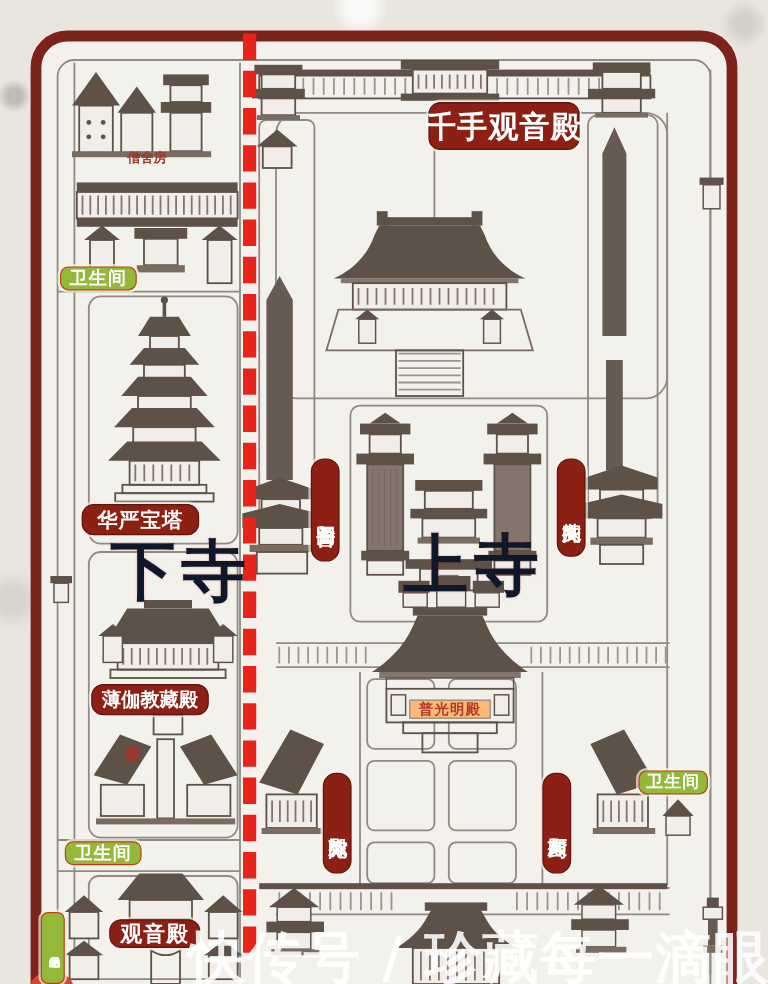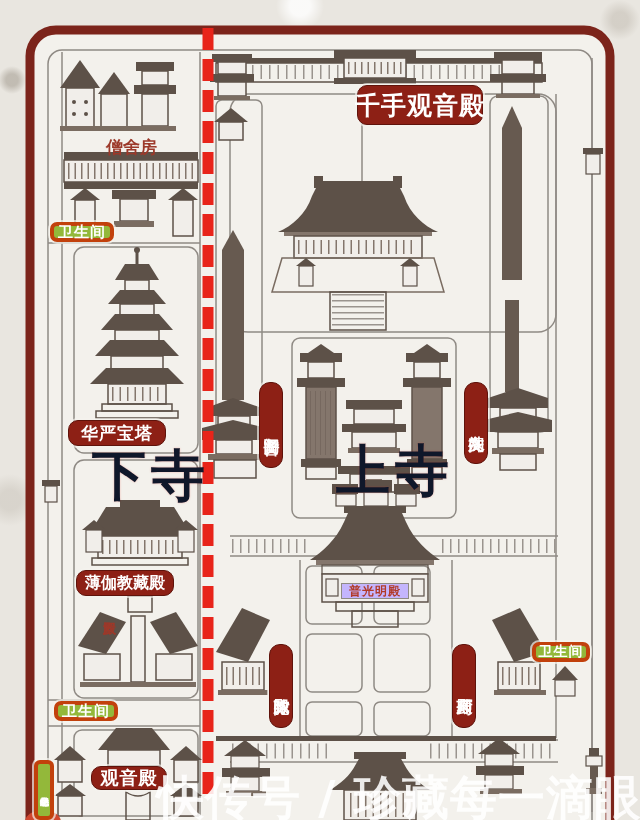--- a/index.html
+++ b/index.html
@@ -21,35 +21,35 @@
     background:#8d2015;color:#fff;font-weight:bold;border-radius:10px;
     border:1px solid #5f130b;box-shadow:0 0 0 2px rgba(245,243,238,.65);
     letter-spacing:1px;
   }
   .badge-red.vert{
     writing-mode:vertical-rl;text-orientation:upright;border-radius:11px;
     letter-spacing:0;padding:5px 1px;justify-content:center;
   }
   .badge-green{
     background:#93b83a;color:#fff;font-weight:bold;border-radius:7px;
-    border:4px solid #c2410c;box-shadow:0 0 0 2px rgba(245,243,238,.7);
+    border:1px solid #c2410c;box-shadow:0 0 0 2px rgba(245,243,238,.7);
     letter-spacing:1px;
   }
   .badge-green.vert{
     writing-mode:vertical-rl;text-orientation:upright;border-radius:6px;
     padding:3px 0;letter-spacing:0;
   }
   .red-text{color:#9c392a;font-weight:bold;}
   .red-text.vert{writing-mode:vertical-rl;text-orientation:upright;}
   .big-red{
     color:#0f172a;font-weight:bold;font-size:54px;letter-spacing:5px;
     text-shadow:0 0 2px rgba(232,39,28,.35);
   }
   .plaque{
-    background:#c4b5fd;border:1.5px solid #8f8a84;color:#b13a28;
+    background:#fdba74;border:1.5px solid #8f8a84;color:#b13a28;
     font-weight:bold;font-size:12px;letter-spacing:1px;
   }
   .watermark{
     position:absolute;left:157px;top:767px;font-size:47px;font-weight:bold;
     color:rgba(255,255,255,.88);letter-spacing:1px;white-space:nowrap;
   }
 </style>
 </head>
 <body>
 
@@ -327,21 +327,21 @@
   <g>
     <rect x="583" y="148" width="20" height="6" fill="#5d5148"></rect>
     <rect x="586" y="154" width="14" height="20" fill="#f1eeea" stroke="#5d5148" stroke-width="1.2"></rect>
   </g>
 
   <line x1="208" y1="28" x2="208" y2="800" stroke="#e8241a" stroke-width="11" stroke-dasharray="22 9"></line>
 
   <ellipse cx="43" cy="822" rx="18" ry="12" fill="#cf4730"></ellipse>
 </svg>
 
-  <div class="lbl red-text" style="left:106px;top:136px;font-size:17px;">僧舍房</div>
+  <div class="lbl red-text" style="left:106px;top:124px;font-size:11px;">僧舍房</div>
   <div class="lbl badge-green" style="left:50px;top:222px;width:64px;height:20px;font-size:15px;">卫生间</div>
   <div class="lbl badge-red" style="left:68px;top:420px;width:98px;height:26px;font-size:17px;">华严宝塔</div>
   <div class="lbl big-red" style="left:92px;top:452px;height:48px;">下寺</div>
   <div class="lbl badge-red" style="left:76px;top:570px;width:98px;height:26px;font-size:16px;letter-spacing:0;">薄伽教藏殿</div>
   <div class="lbl red-text vert" style="left:100px;top:612px;width:18px;font-size:13px;">罗汉殿</div>
   <div class="lbl badge-green" style="left:54px;top:701px;width:64px;height:20px;font-size:15px;">卫生间</div>
   <div class="lbl badge-red" style="left:91px;top:766px;width:76px;height:24px;font-size:18px;">观音殿</div>
   <div class="lbl badge-green vert" style="left:34px;top:760px;width:20px;height:60px;font-size:9px;">特色纪念品</div>
 
   <div class="lbl badge-red" style="left:357px;top:85px;width:126px;height:40px;font-size:25px;">千手观音殿</div>

